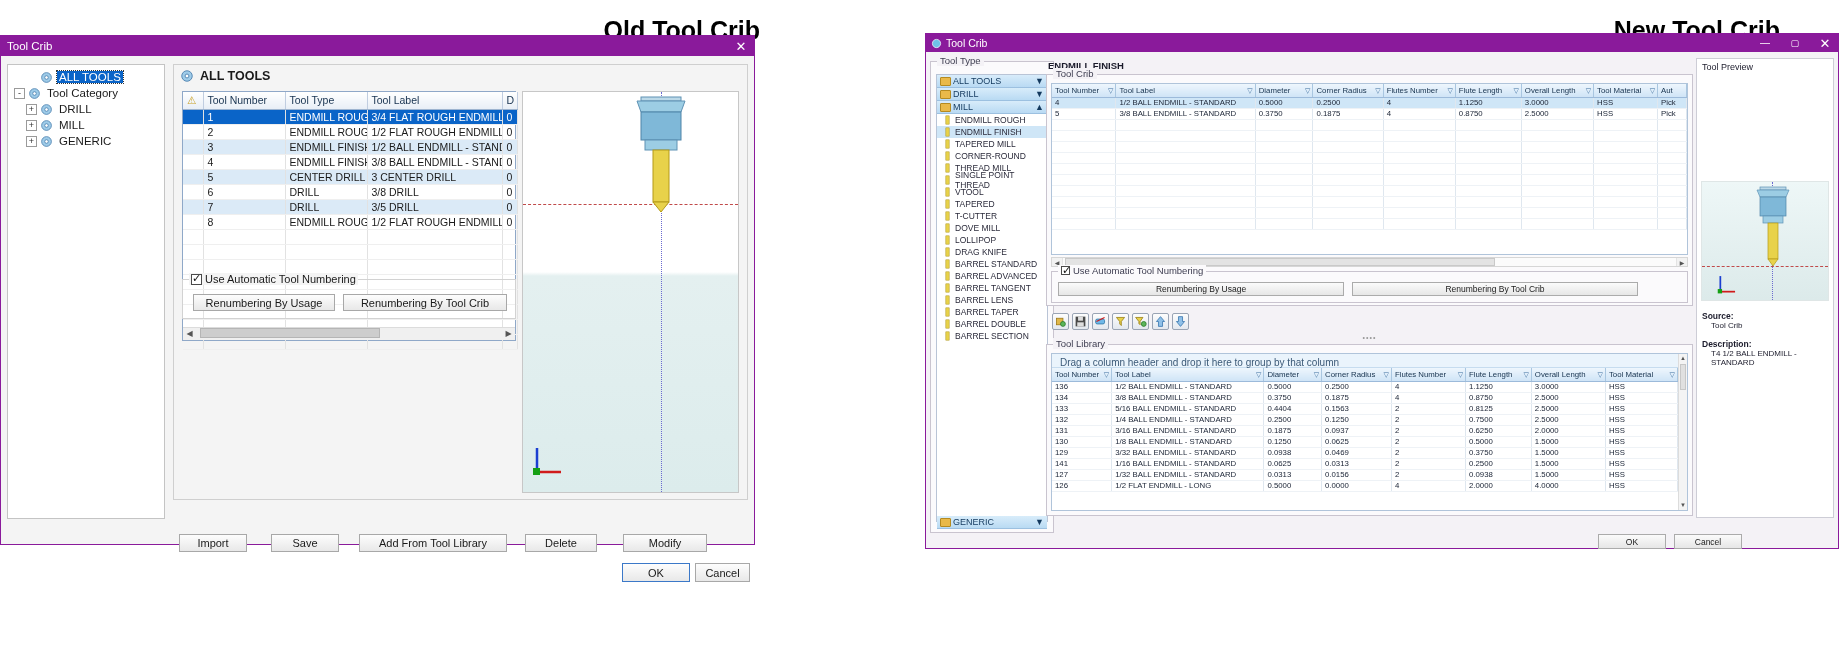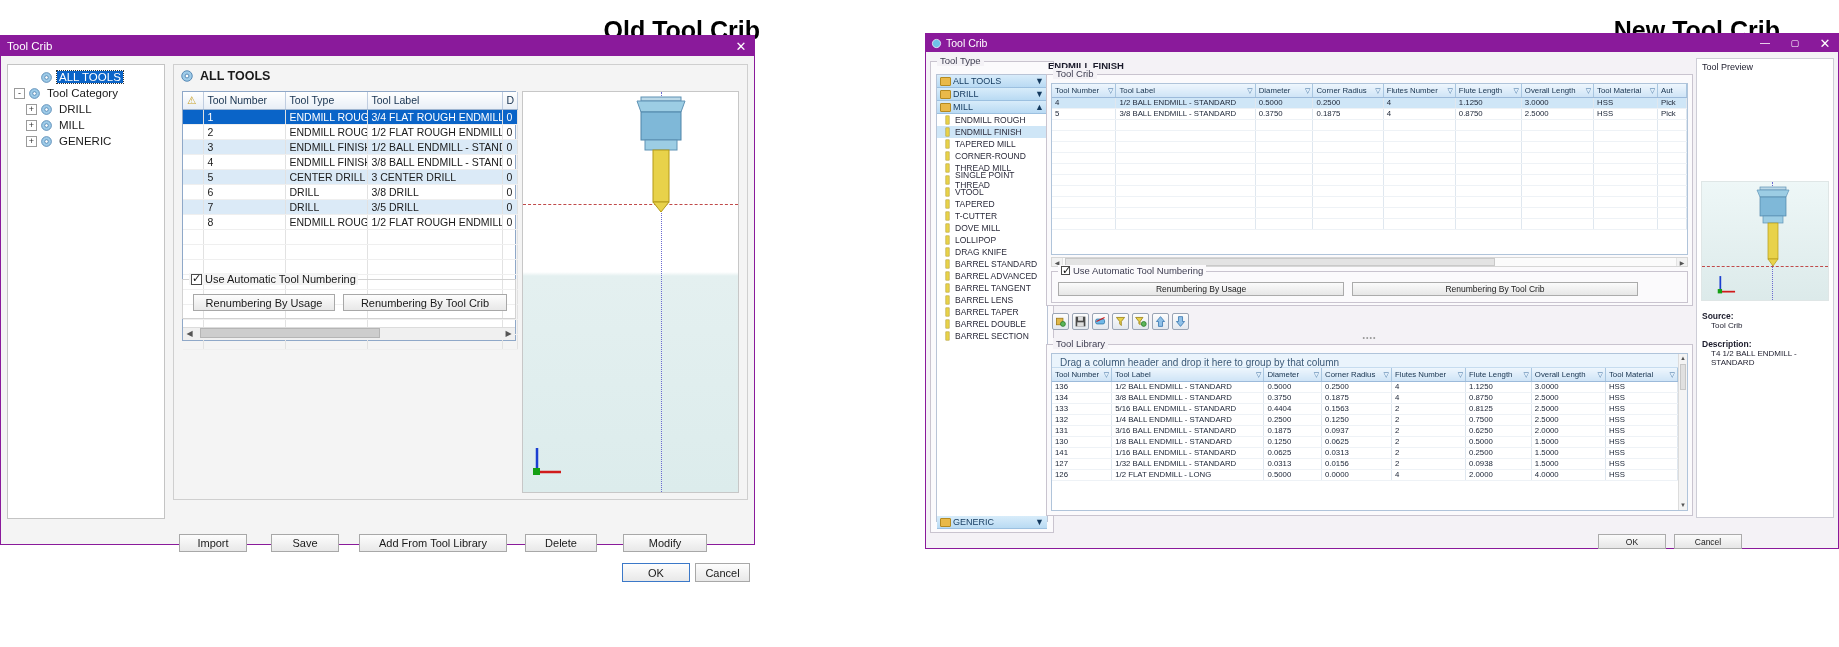--- a/index.html
+++ b/index.html
@@ -833,20 +833,30 @@
                   <td>2.0000</td>
                   <td>HSS</td>
                 </tr>
                 <tr>
                   <td>130</td>
                   <td>1/8 BALL ENDMILL - STANDARD</td>
                   <td>0.1250</td>
                   <td>0.0625</td>
                   <td>2</td>
                   <td>0.5000</td>
+                  <td>1.5000</td>
+                  <td>HSS</td>
+                </tr>
+                <tr>
+                  <td>129</td>
+                  <td>3/32 BALL ENDMILL - STANDARD</td>
+                  <td>0.0938</td>
+                  <td>0.0469</td>
+                  <td>2</td>
+                  <td>0.3750</td>
                   <td>1.5000</td>
                   <td>HSS</td>
                 </tr>
                 <tr>
                   <td>141</td>
                   <td>1/16 BALL ENDMILL - STANDARD</td>
                   <td>0.0625</td>
                   <td>0.0313</td>
                   <td>2</td>
                   <td>0.2500</td>

